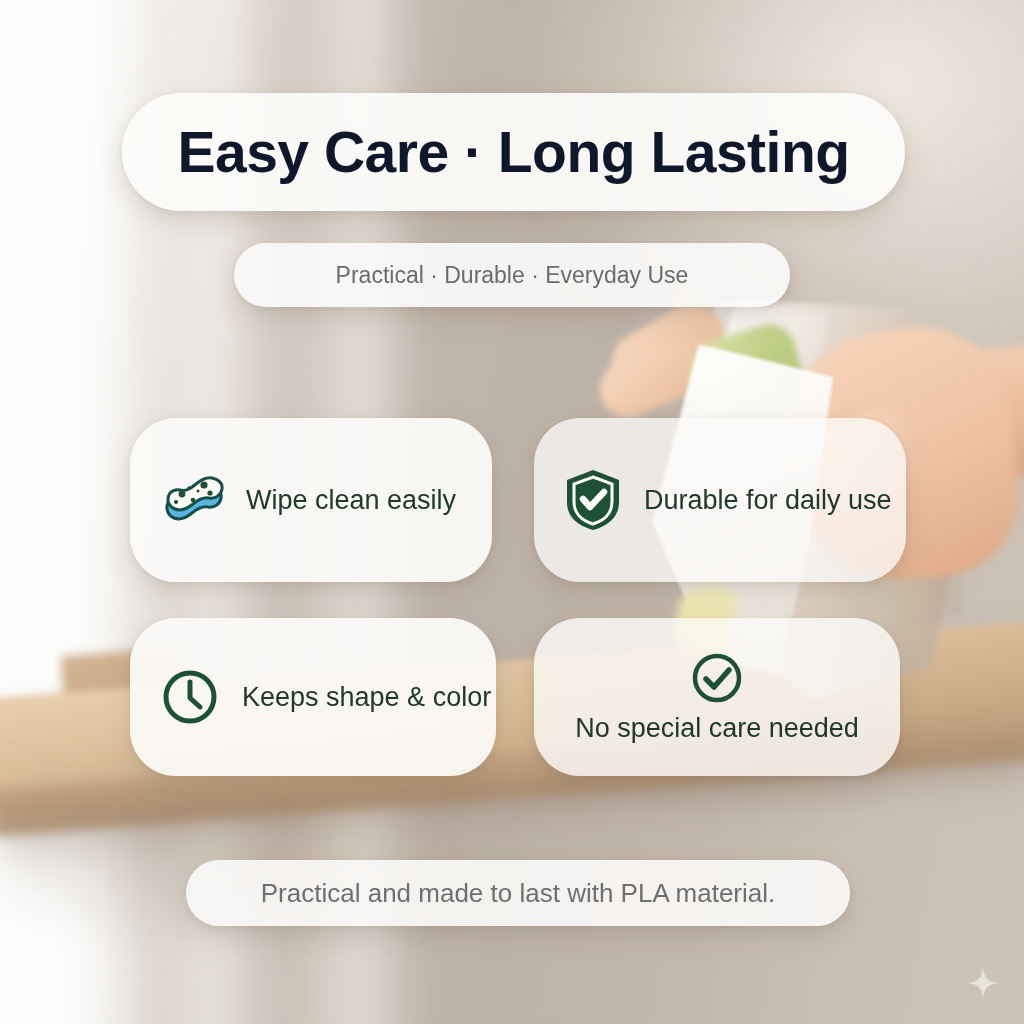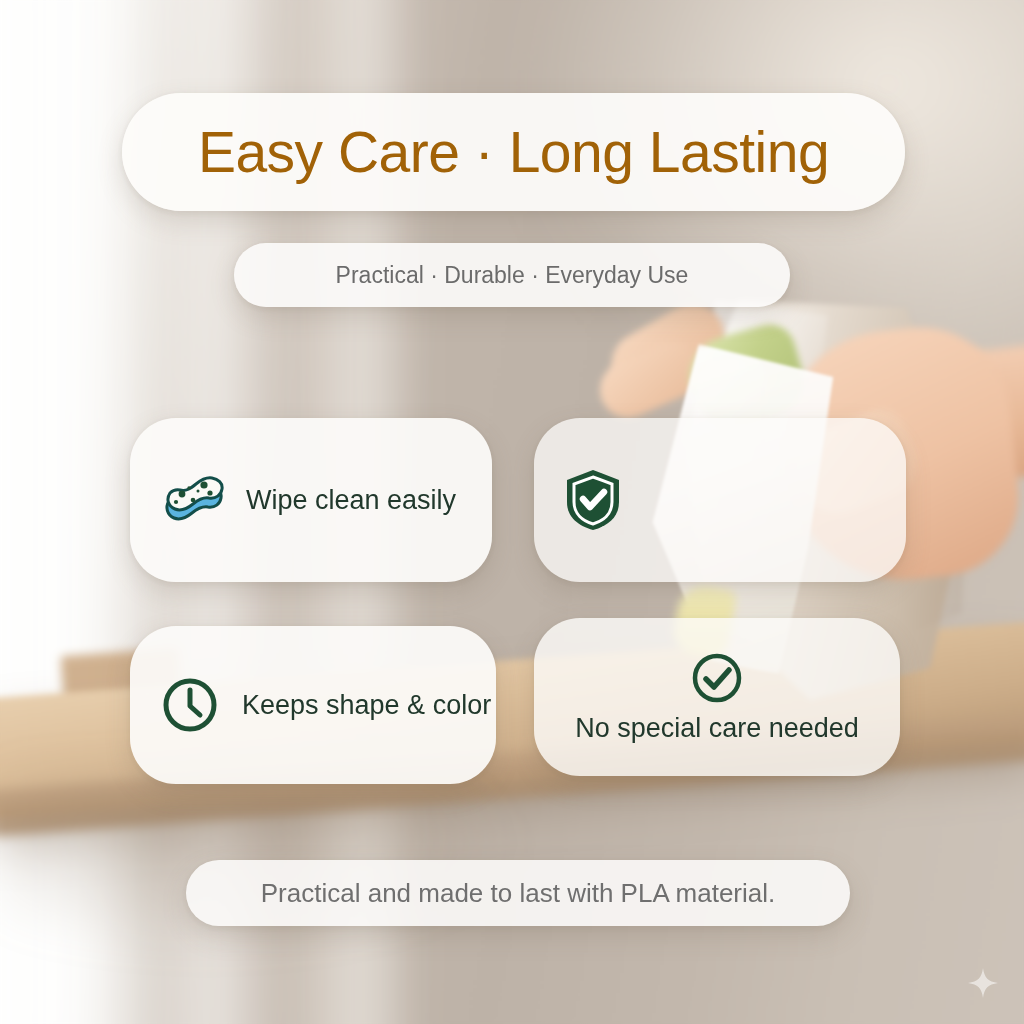--- a/index.html
+++ b/index.html
@@ -225,22 +225,22 @@
   }
 
   #title-pill {
     left: 122px; top: 93px;
     width: 783px; height: 118px;
     justify-content: center;
     background: rgba(253,252,250,.93);
   }
   #title-text {
     font-size: 57px;
-    font-weight: normal;
-    color: #a16207;
+    font-weight: bold;
+    color: #0f172a;
     letter-spacing: -0.5px;
     white-space: nowrap;
   }
 
   #subtitle-pill {
     left: 234px; top: 243px;
     width: 556px; height: 64px;
     justify-content: center;
     background: rgba(252,251,249,.90);
   }
@@ -251,21 +251,21 @@
   }
 
   
   .card {
     border-radius: 46px;
     padding: 16px 30px;
     gap: 22px;
   }
   #card-wipe      { left: 130px; top: 418px; width: 362px; height: 164px; background: rgba(252,251,249,.93); }
   #card-durable   { left: 534px; top: 418px; width: 372px; height: 164px; background: rgba(252,251,249,.74); }
-  #card-keeps     { left: 130px; top: 618px; width: 366px; height: 158px; background: rgba(252,251,249,.93); margin-top: 8px; }
+  #card-keeps     { left: 130px; top: 618px; width: 366px; height: 158px; background: rgba(252,251,249,.93); }
   #card-nocare    { left: 534px; top: 618px; width: 366px; height: 158px; background: rgba(252,251,249,.80);
                     flex-direction: column; justify-content: center; gap: 8px; padding: 4px 20px; }
 
   .card-label {
     font-size: 27px;
     color: #21382c;
     white-space: nowrap;
   }
   #card-nocare .card-label { font-size: 27px; }
 
@@ -355,20 +355,21 @@
 </div>
 
 <div class="card" id="card-durable">
   <span class="icon-wrap">
     <svg width="58" height="64" viewBox="0 0 58 64" aria-hidden="true">
       <path d="M29 2 L55 12 v22 c0 16-12 24-26 28C15 58 3 50 3 34 V12 Z" fill="#1e5034"></path>
       <path d="M29 9 L48 16 v18c0 12-9 19-19 22-10-3-19-10-19-22V16 Z" fill="none" stroke="#ffffff" stroke-width="3"></path>
       <path d="M19 31 l7 8 14-15" fill="none" stroke="#ffffff" stroke-width="6.5" stroke-linecap="round" stroke-linejoin="round"></path>
     </svg>
   </span>
+  <span class="card-label">Durable for daily use</span>
 </div>
 
 <div class="card" id="card-keeps">
   <span class="icon-wrap">
     <svg width="60" height="60" viewBox="0 0 60 60" aria-hidden="true">
       <circle cx="30" cy="30" r="24" fill="none" stroke="#1e5034" stroke-width="5"></circle>
       <path d="M30 15 v16 l10 9" fill="none" stroke="#1e5034" stroke-width="5" stroke-linecap="round" stroke-linejoin="round"></path>
     </svg>
   </span>
   <span class="card-label">Keeps shape &amp; color</span>

